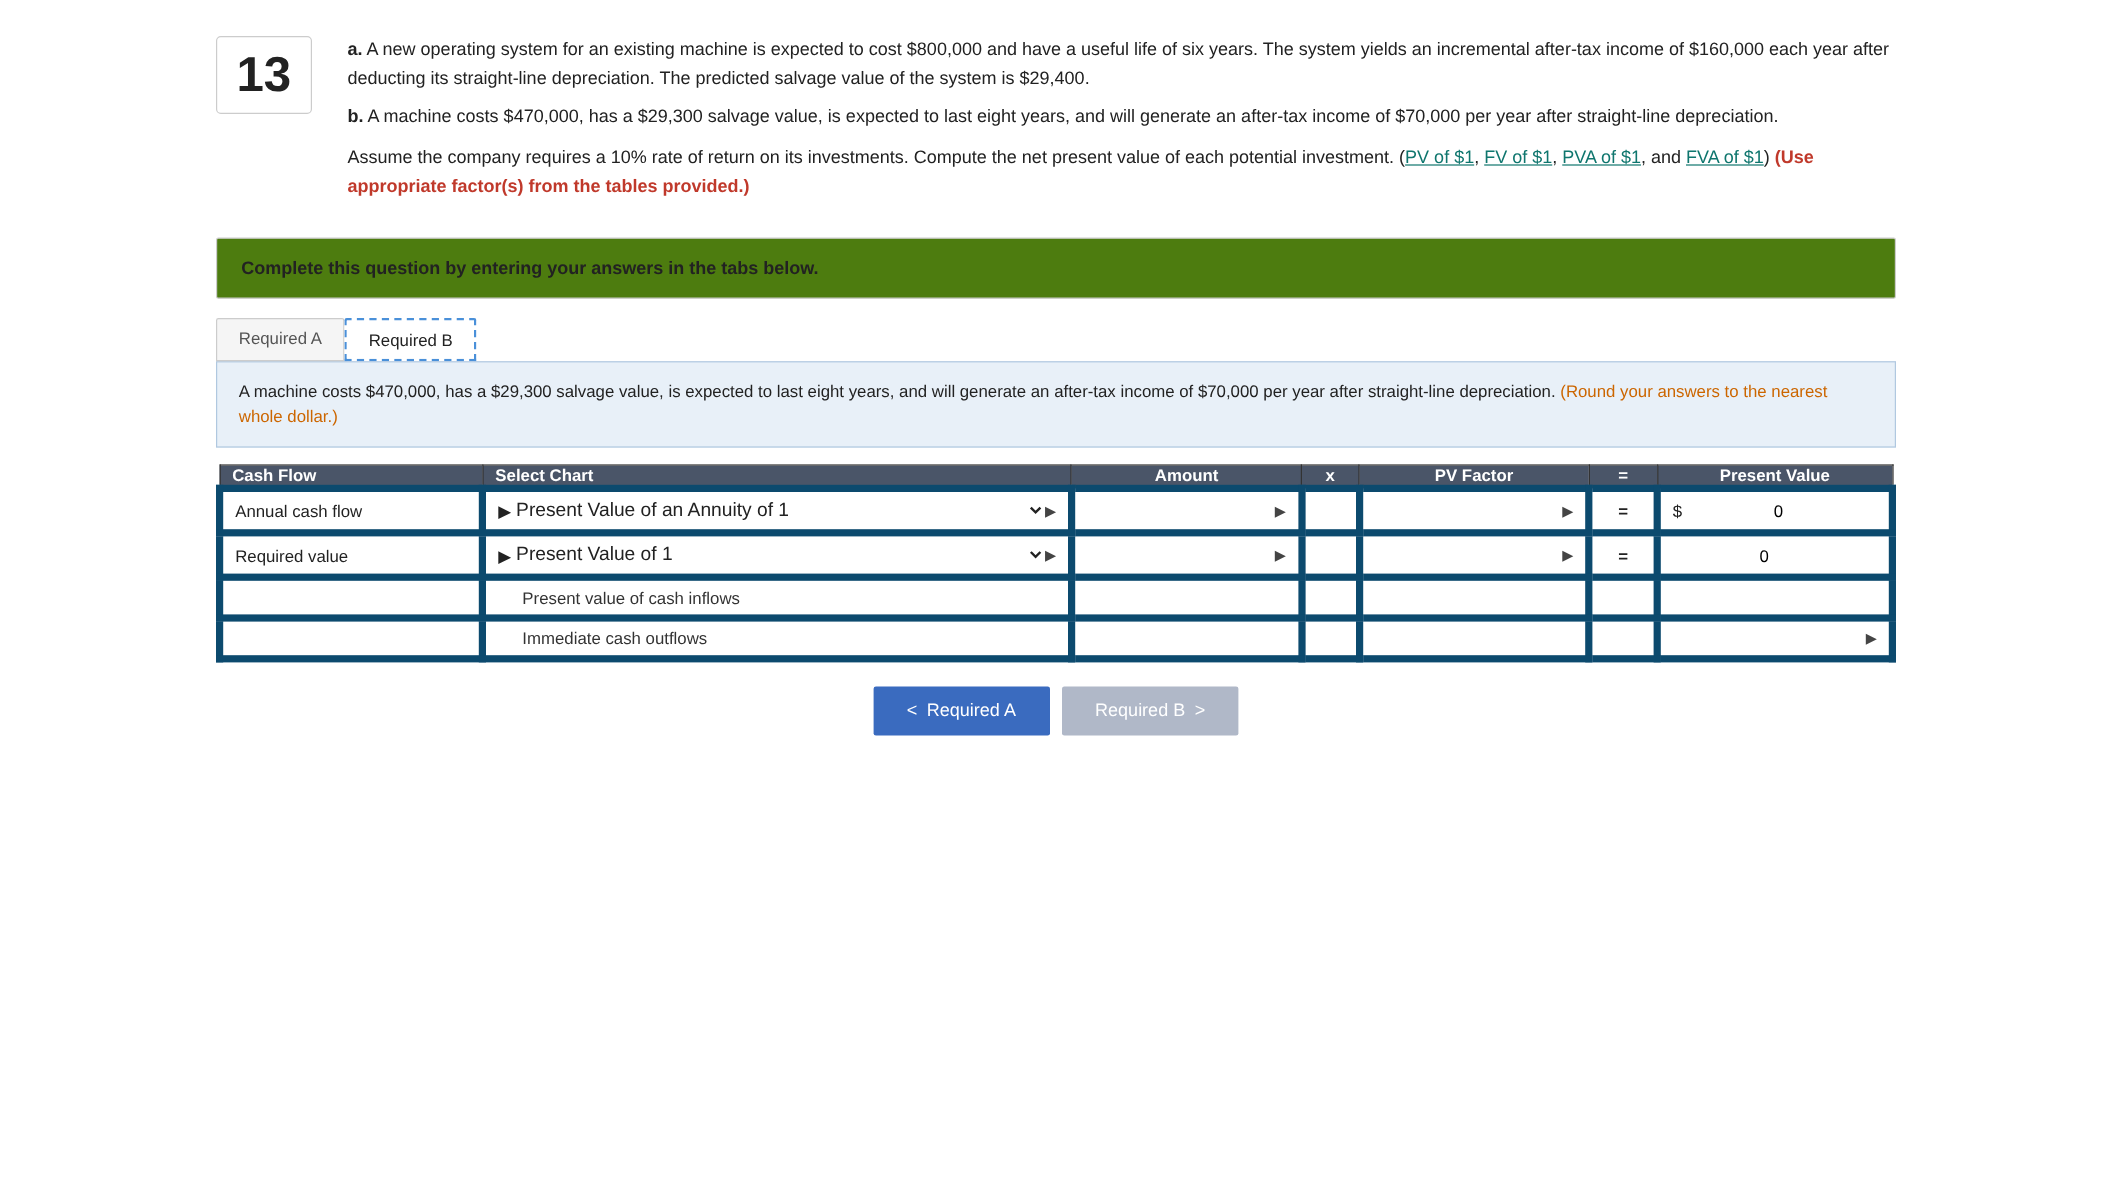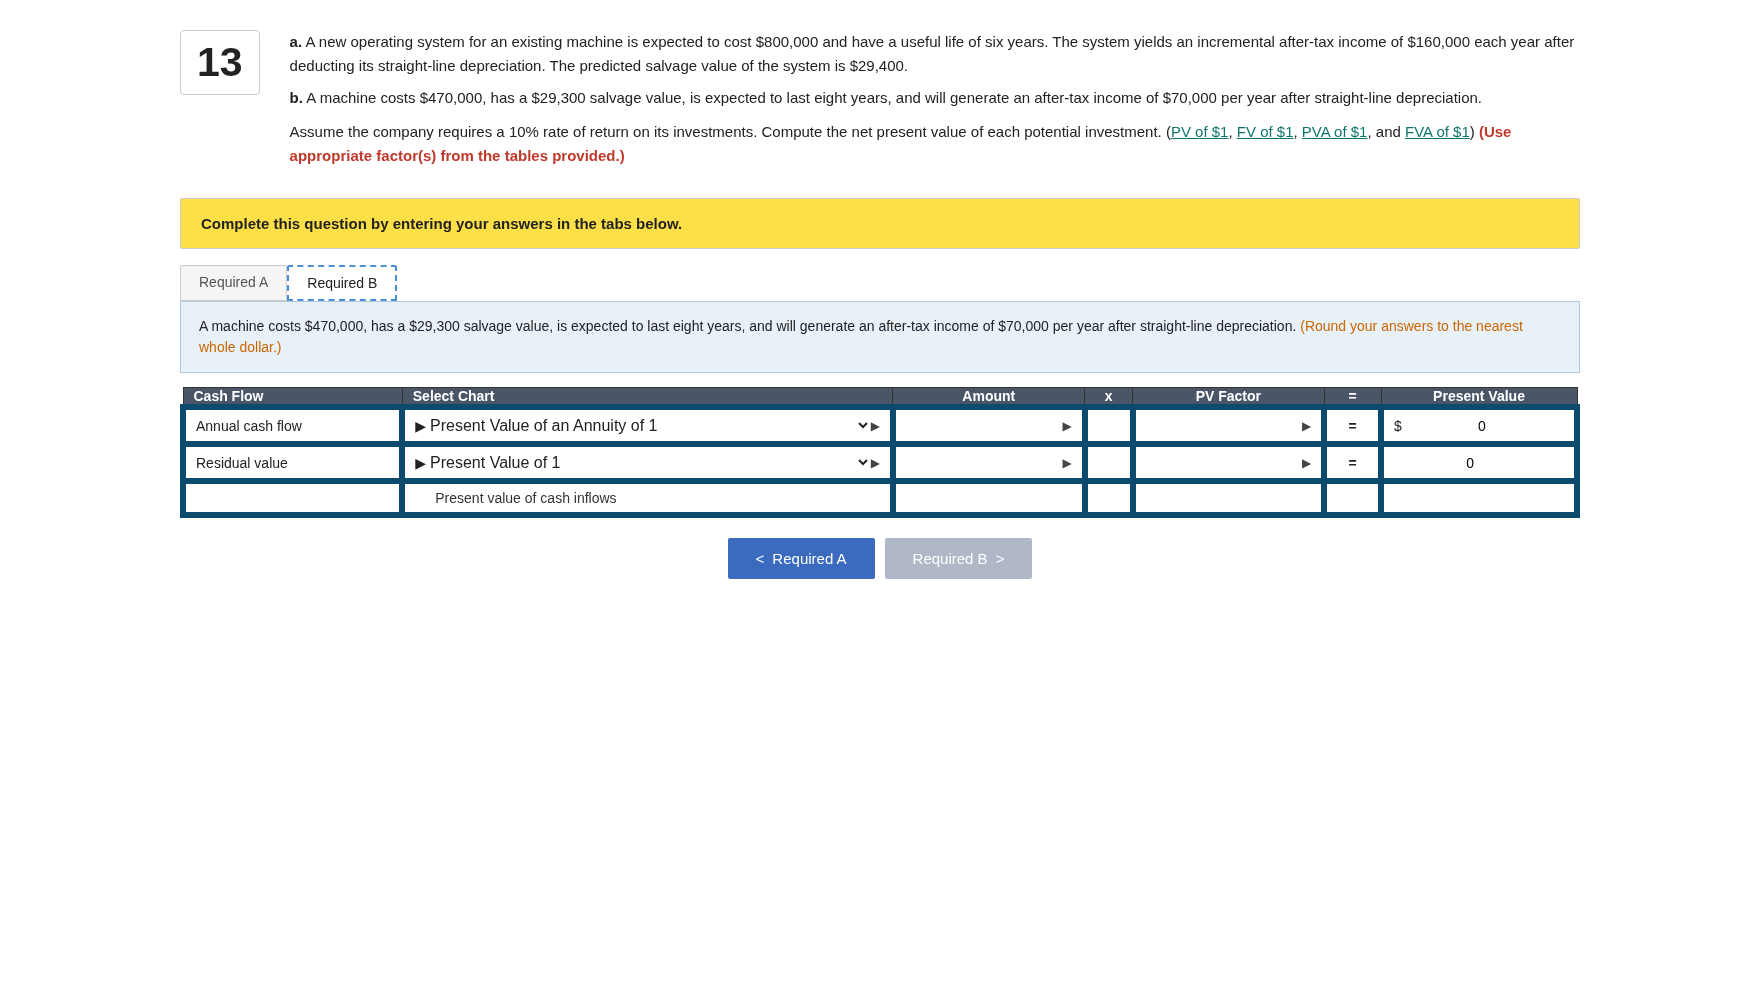--- a/index.html
+++ b/index.html
@@ -40,21 +40,21 @@
     .link {
       color: #0f766e;
       text-decoration: underline;
       cursor: pointer;
     }
     .bold-red {
       color: #c0392b;
       font-weight: bold;
     }
     .instruction-box {
-      background: #fde047;
+      background: #4d7c0f;
       border: 1px solid #ccc;
       border-radius: 2px;
       padding: 16px 20px;
       margin: 20px 0 16px 0;
       font-weight: bold;
     }
     .tabs-container {
       display: flex;
       gap: 0;
       margin-bottom: 0;
@@ -270,21 +270,21 @@
           <td class="eq-sign">=</td>
           <td>
             <div class="dollar-cell">
               <span>$</span>
               <input class="input-cell" type="text" value="0" style="">
             </div>
           </td>
         </tr>
 
         <tr class="table-row">
-          <td>Residual value</td>
+          <td>Required value</td>
           <td>
             <div class="cell-with-arrow">
               <span>▶</span>
               <select class="select-dropdown">
                 <option>Present Value of 1</option>
               </select>
               <span class="arrow-right">▶</span>
             </div>
           </td>
           <td>
@@ -311,20 +311,34 @@
           <td class="indent">Present value of cash inflows</td>
           <td></td>
           <td></td>
           <td></td>
           <td></td>
           <td>
             <input class="input-cell" type="text" style="">
           </td>
         </tr>
 
+        <tr class="table-row">
+          <td></td>
+          <td class="indent">Immediate cash outflows</td>
+          <td></td>
+          <td></td>
+          <td></td>
+          <td></td>
+          <td>
+            <div class="cell-with-arrow">
+              <input class="input-cell" type="text" style="">
+              <span class="arrow-right">▶</span>
+            </div>
+          </td>
+        </tr>
 
       </tbody>
     </table>
   </div>
 
   <div class="nav-buttons">
     <button class="btn-primary">
       <span>&lt;</span>
       <span>Required A</span>
     </button>

